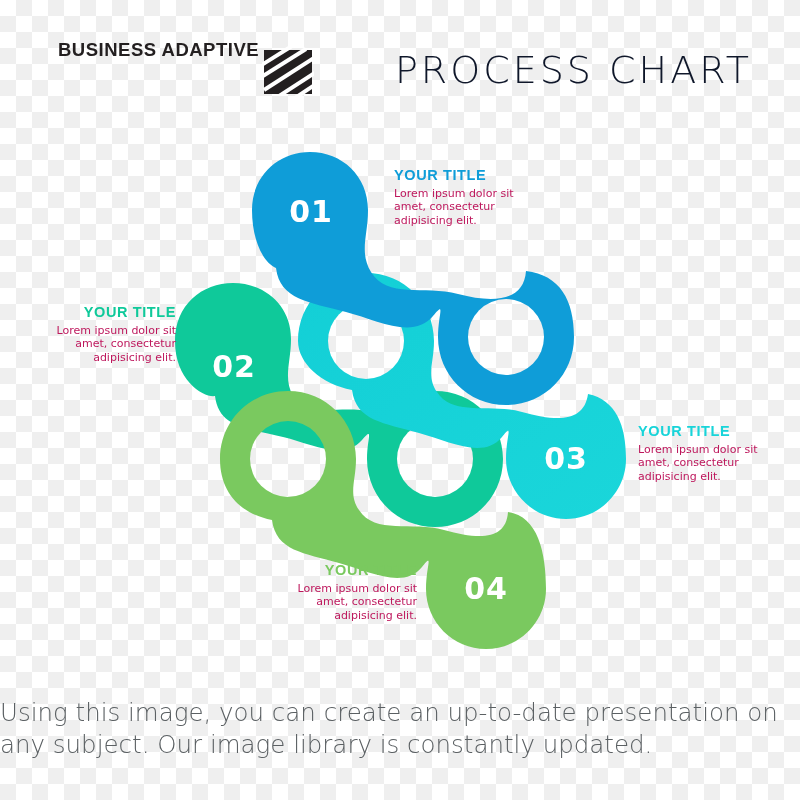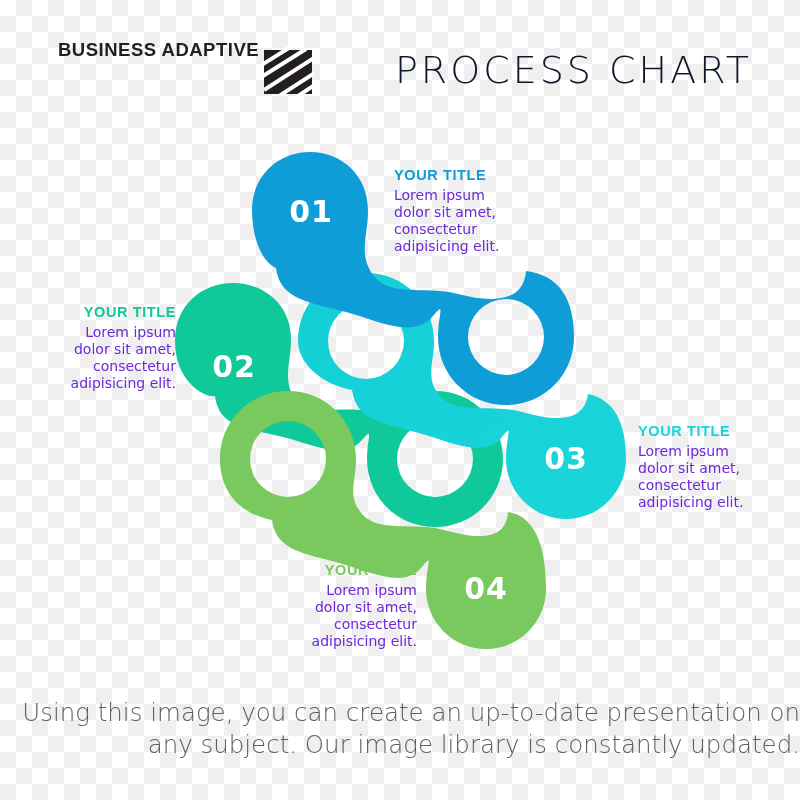--- a/index.html
+++ b/index.html
@@ -36,21 +36,21 @@
     font-family:"DejaVu Sans",sans-serif;
   }
 
   
   .info{position:absolute;width:130px;}
   .info .t{
     font-size:14.5px;font-weight:bold;letter-spacing:0.6px;
     margin-bottom:3px;line-height:1.1;
   }
   .info .b{
-    font-size:14px;color:#6d28d9;line-height:1.22;
+    font-size:11px;color:#be185d;line-height:1.22;
     font-family:"DejaVu Sans",sans-serif;
   }
   .ta-l{text-align:left;}
   .ta-r{text-align:right;}
 
   #info-01{left:394px;top:168px;}
   #info-02{left:46px;top:305px;}
   #info-03{left:638px;top:424px;}
   #info-04{left:287px;top:563px;}
 
@@ -59,21 +59,21 @@
     position:absolute;color:#ffffff;font-weight:bold;
     font-size:30px;letter-spacing:1px;
     transform:translate(-50%,-50%);
     font-family:"DejaVu Sans",sans-serif;
     text-align:right;
   }
 
   
   .caption{
     position:absolute;left:0;right:0;top:697px;
-    text-align:right;font-size:24.5px;color:#5b6063;
+    text-align:left;font-size:24.5px;color:#5b6063;
     line-height:1.32;font-weight:300;
     font-family:"DejaVu Sans",sans-serif;
   }
 </style>
 </head>
 <body>
 
 <svg id="canvas" viewBox="0 0 800 800">
   <defs>
 

